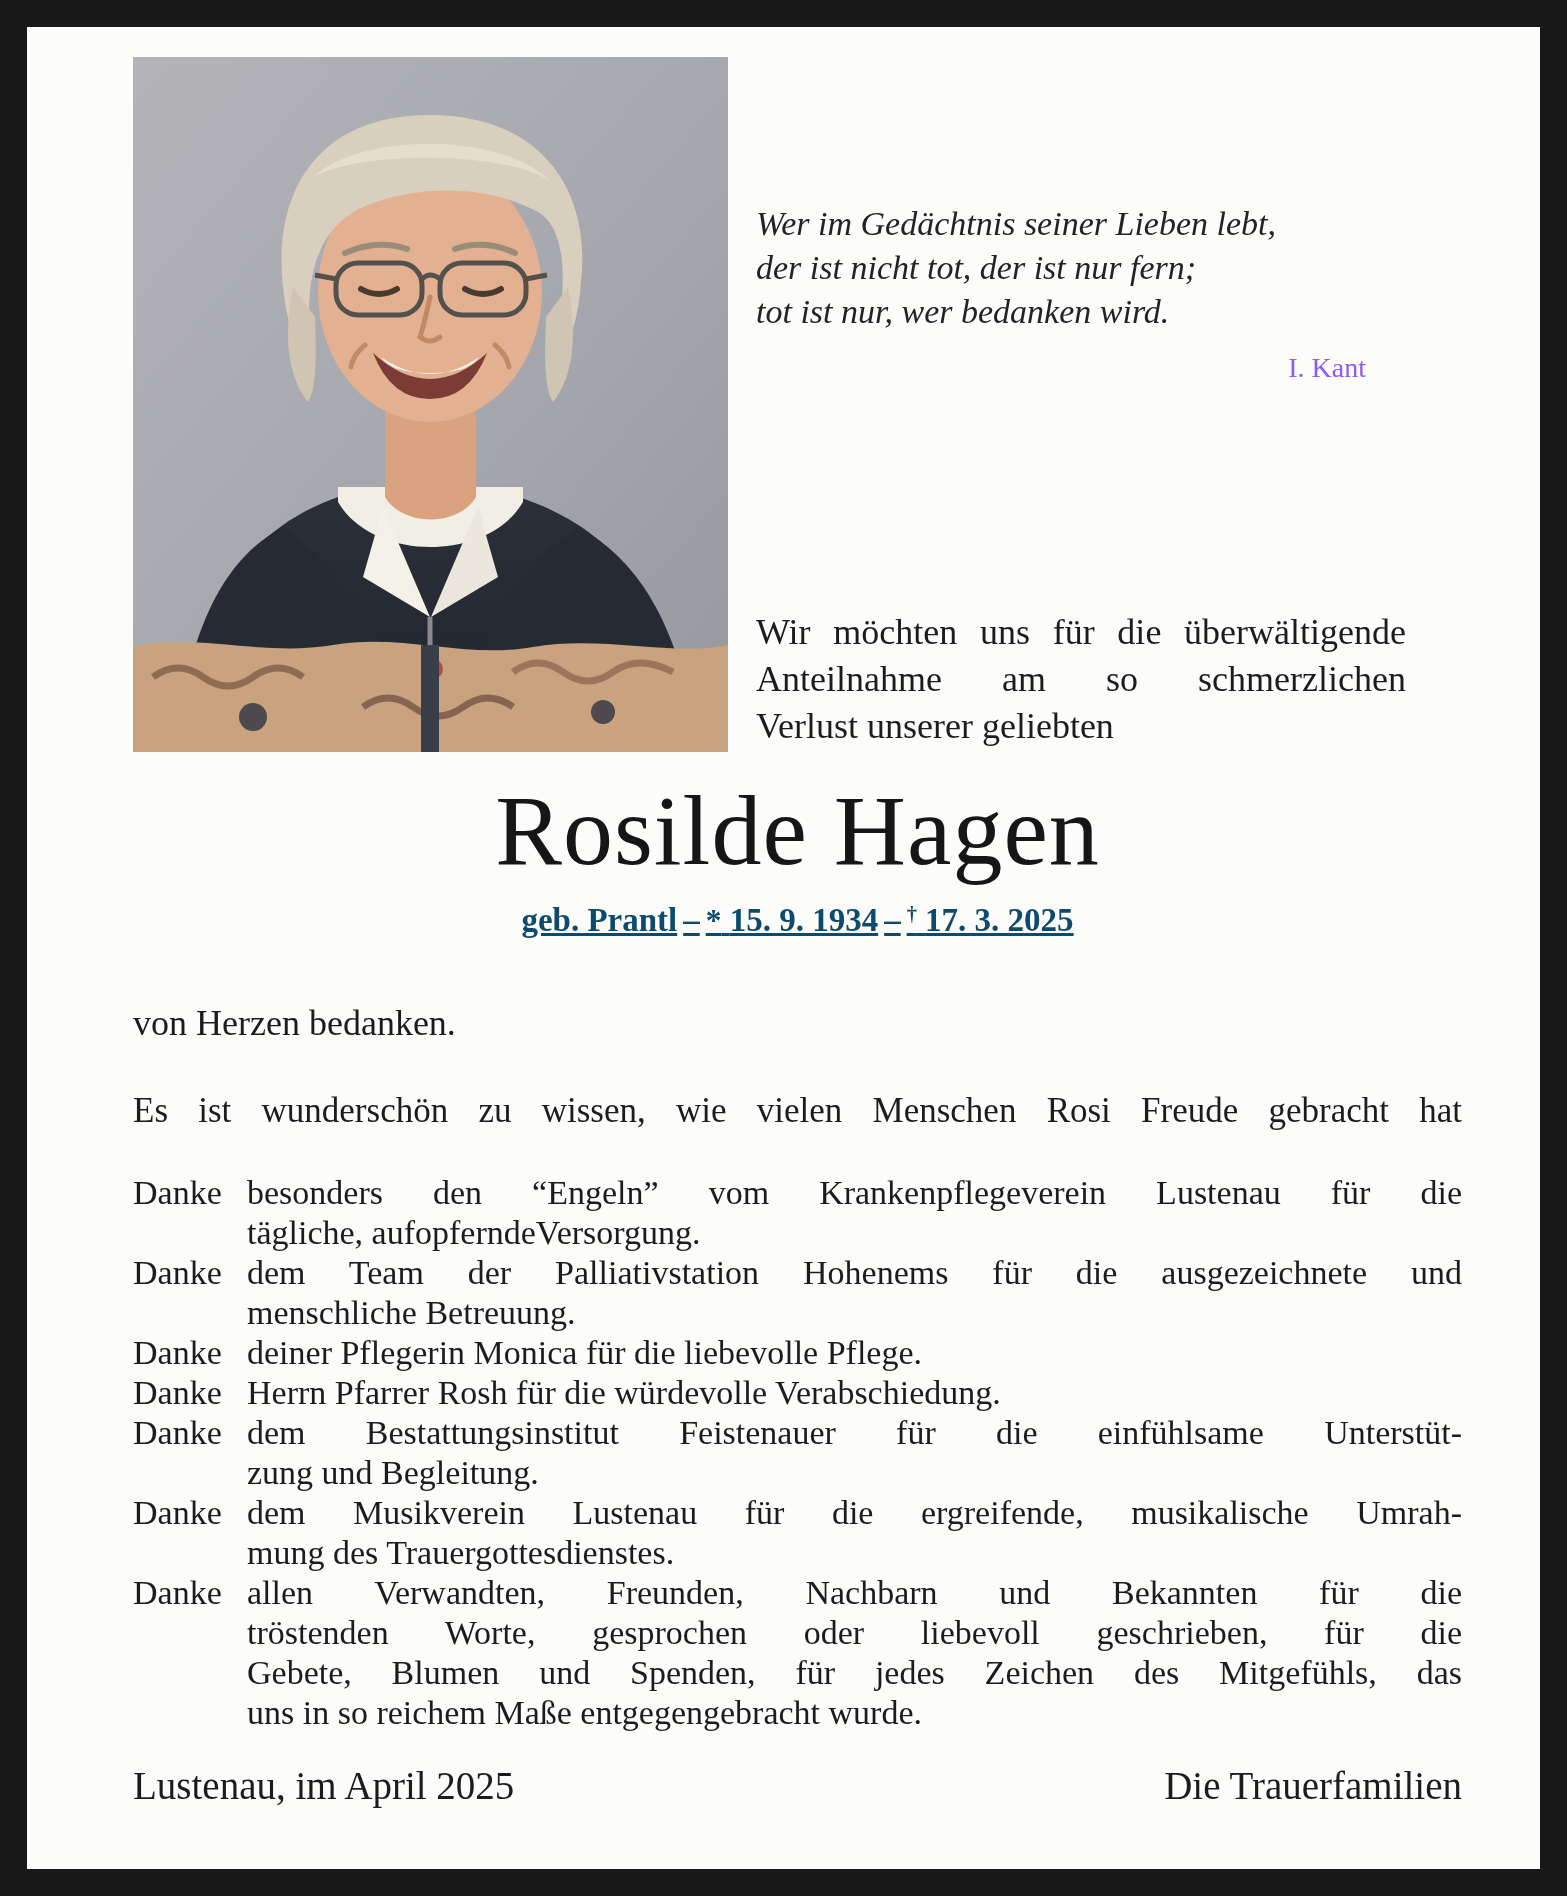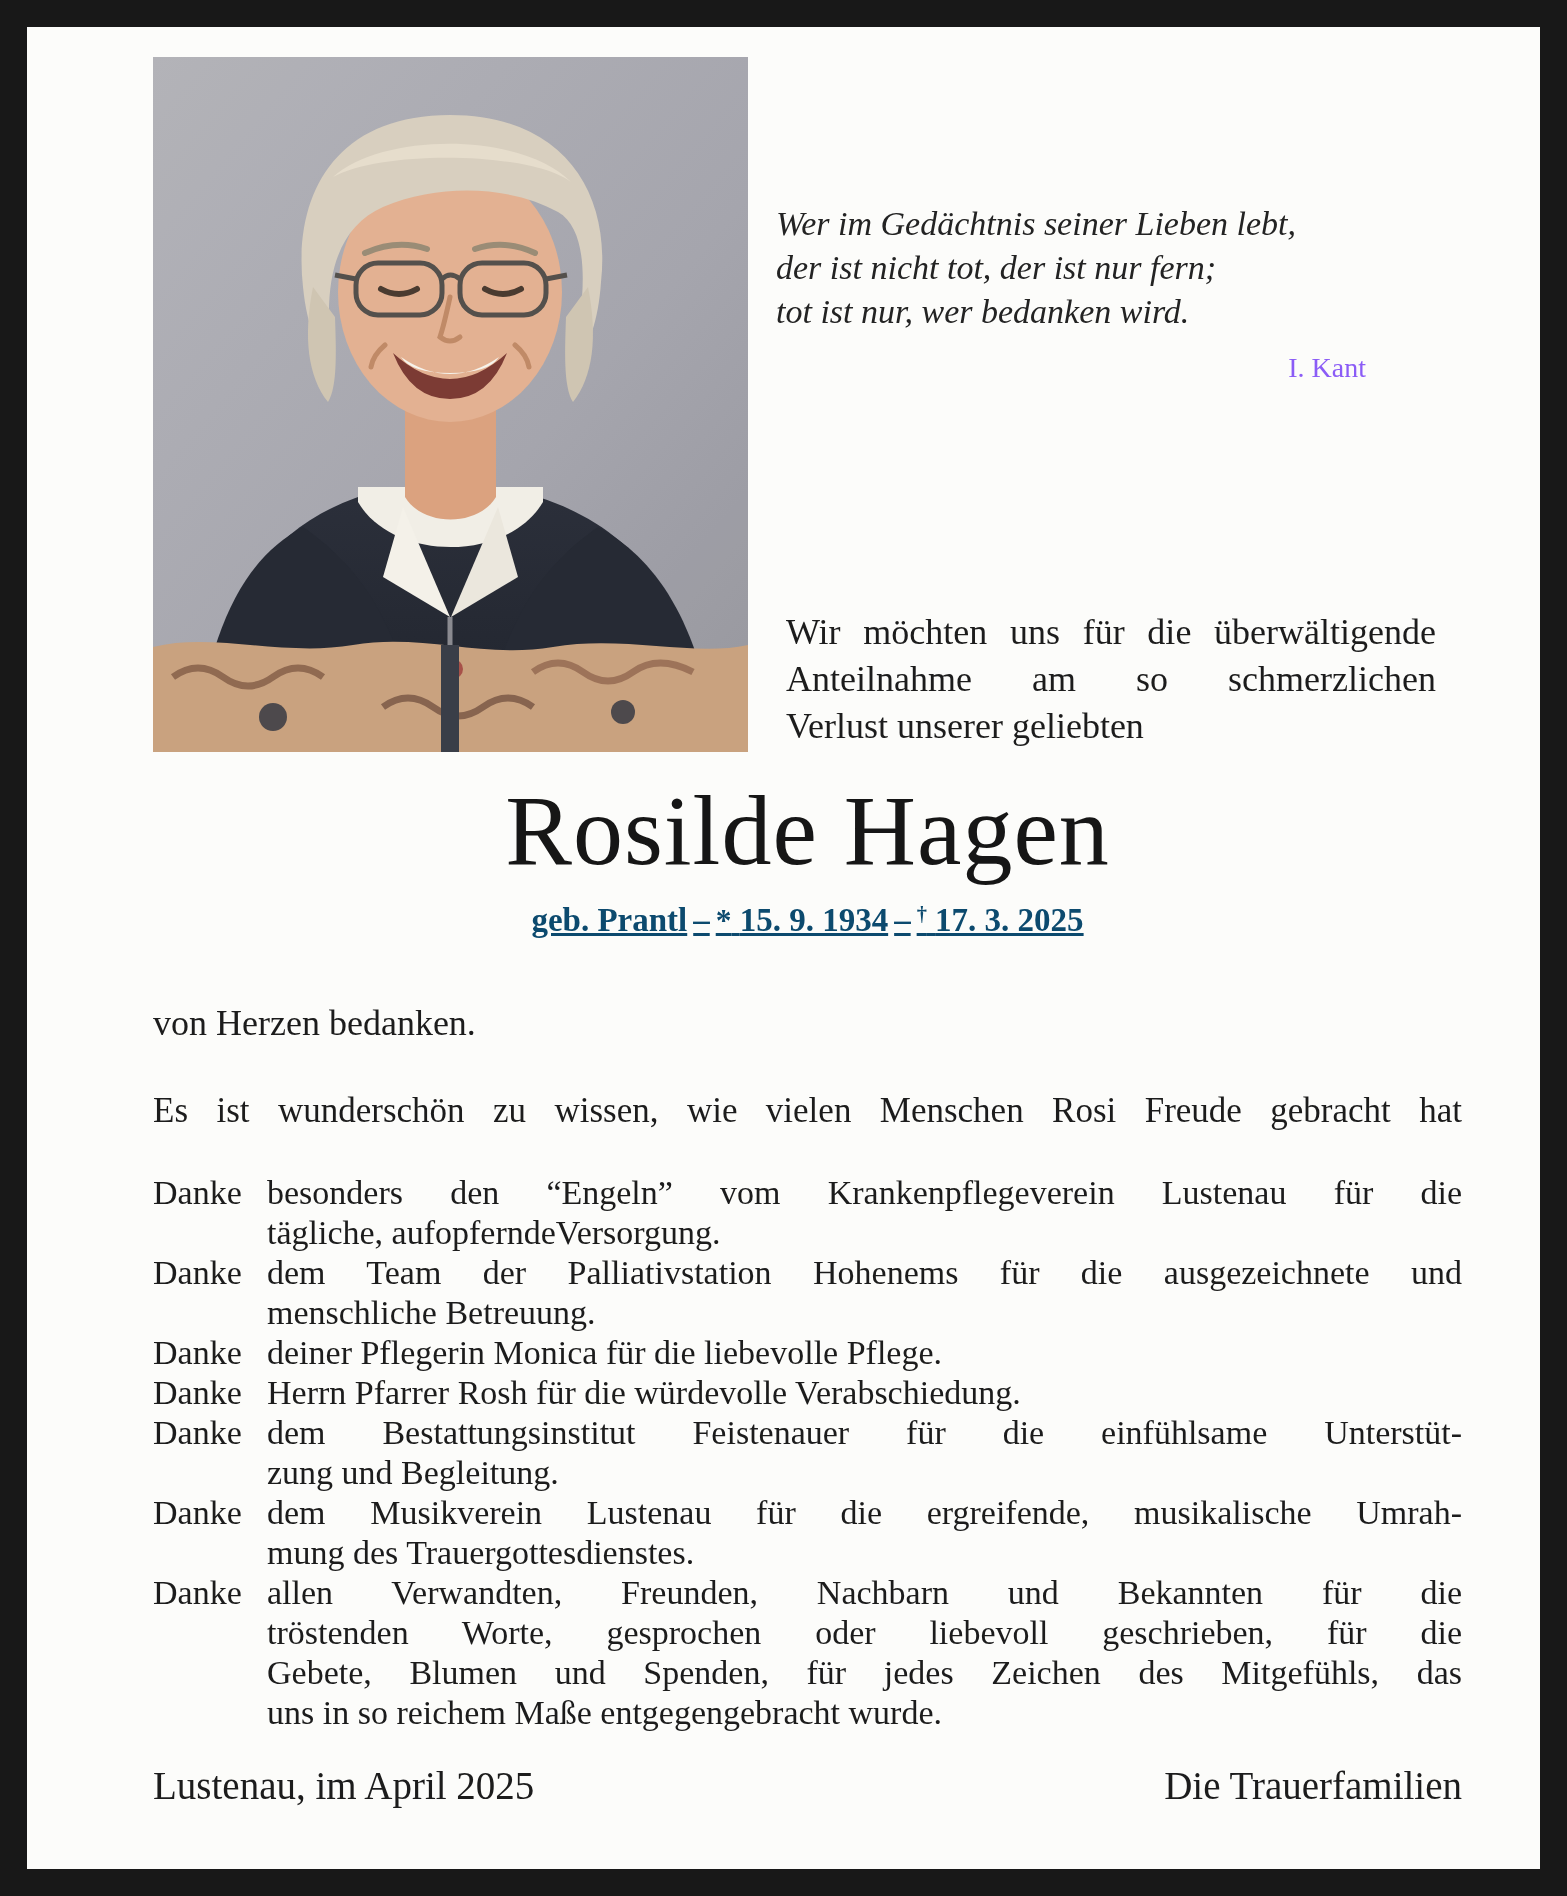--- a/index.html
+++ b/index.html
@@ -11,23 +11,22 @@
     overflow: hidden;
   }
   .card {
     width: 1567px;
     height: 1896px;
     background: #fcfcfa;
     border: 27px solid #181818;
     overflow: hidden;
   }
   .content {
-    padding: 30px 78px 0 78px;
+    padding: 30px 78px 0 106px;
     height: 100%;
-    margin-left: 48px;
   }
   
   .top-section { display: flex; gap: 28px; height: 695px; }
   .photo-frame {
     width: 595px; height: 695px; flex: 0 0 595px;
     overflow: hidden; background: #a4a4ac;
   }
   .photo-frame svg { display: block; }
   .right-col { flex: 1; position: relative; }
   .quote-block {
@@ -40,21 +39,21 @@
   .quote-attrib {
     margin-top: 12px;
     font-size: 28px;
     font-style: normal;
     text-align: right;
     padding-right: 96px;
     color: #8b5cf6;
   }
   .intro-block {
     position: absolute;
-    bottom: 2px; left: 10px;
+    bottom: 2px; left: 0;
     width: 650px;
     font-size: 36px;
     line-height: 47px;
   }
   
   .name-block { text-align: center; margin-top: 26px; }
   .deceased-name {
     font-size: 100px;
     line-height: 106px;
     letter-spacing: 1px;

